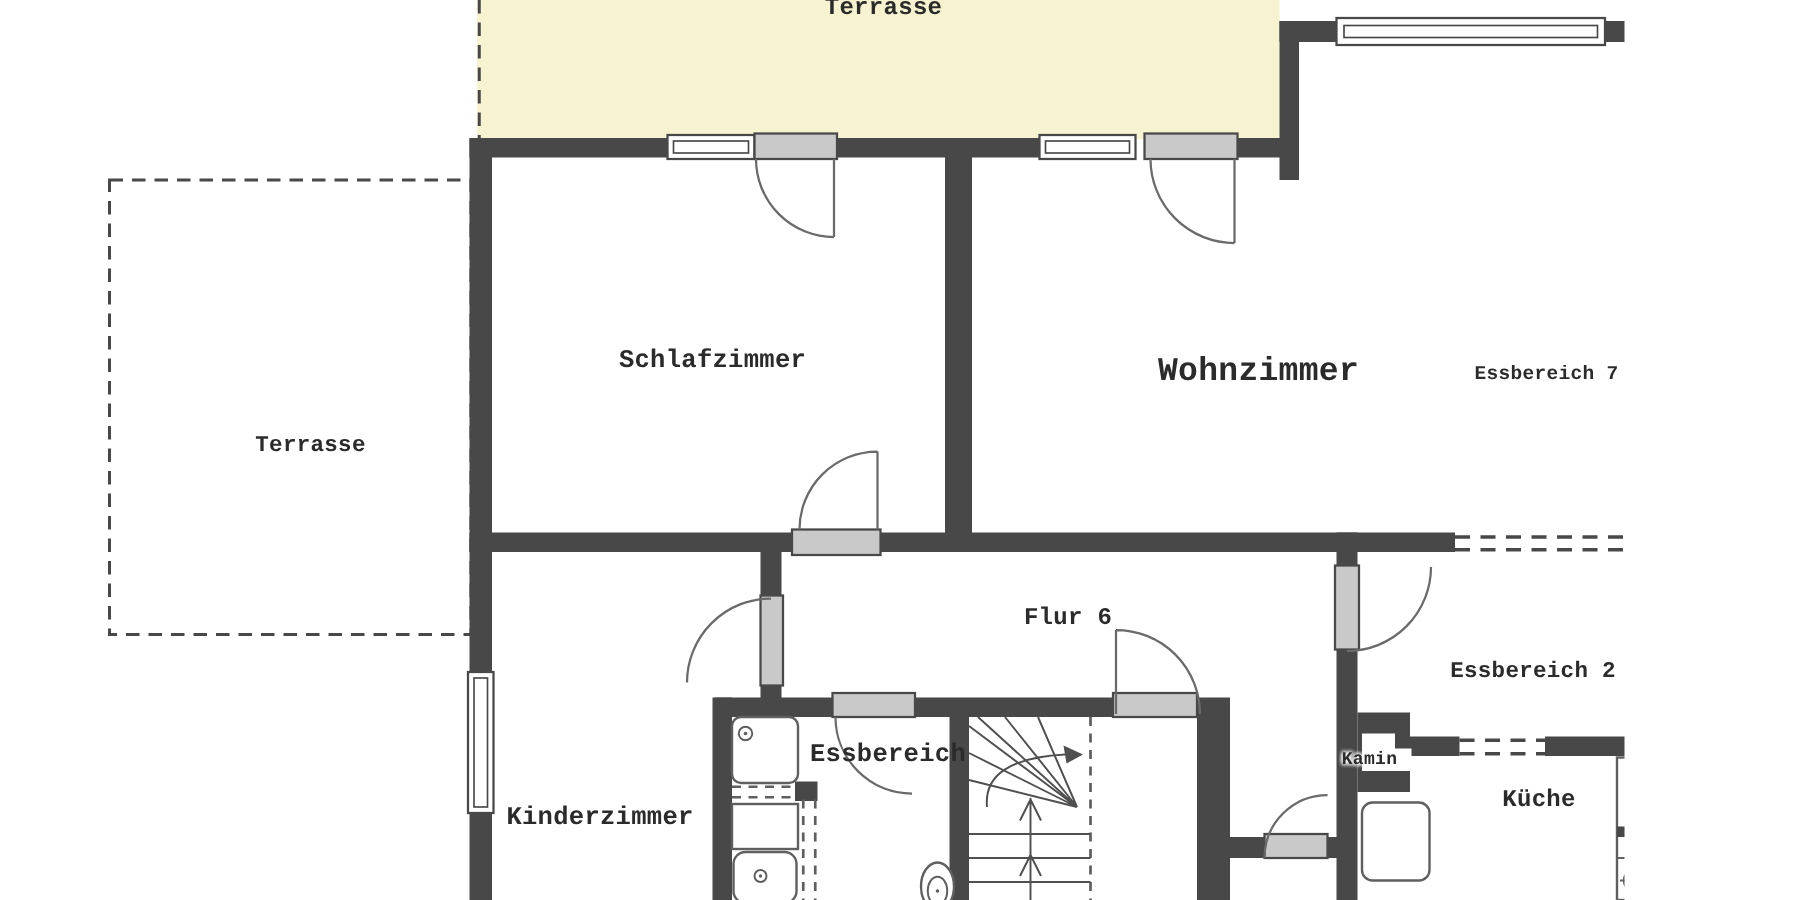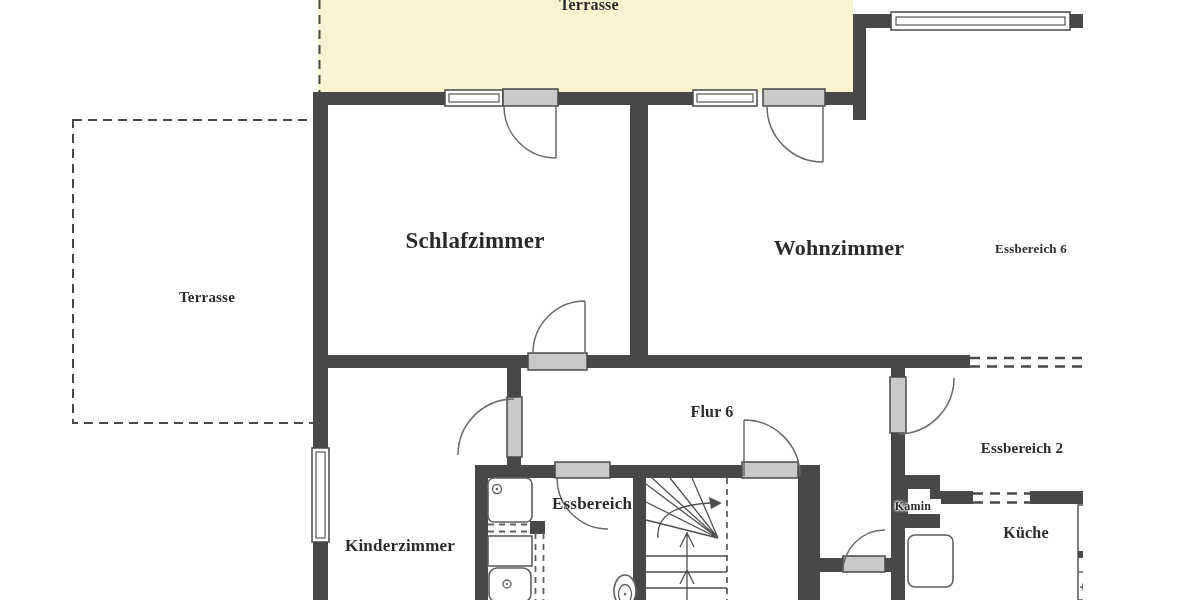--- a/index.html
+++ b/index.html
@@ -1,17 +1,17 @@
 <!DOCTYPE html>
 <html style="--bg: #ffffff; --wall: #484848; --terrace: #f7f3d1; --door: #c9c9c9; --text: #2b2b2b;"><head>
 <meta charset="utf-8">
 <style>
   html,body{margin:0;padding:0;background:#fff;}
   #plan{position:relative;width:1083px;height:600px;overflow:hidden;background:var(--bg,#fff);
-        font-family:Liberation Serif, serif;}
+        font-family:Liberation Mono, monospace;}
   #plan svg{position:absolute;left:0;top:0;}
   .wall{fill:var(--wall,#484848);}
   .terrace{fill:var(--terrace,#f7f3d1);}
   .tdash{fill:none;stroke:var(--wall,#484848);stroke-width:2;stroke-dasharray:9 6;}
   .door{fill:var(--door,#c9c9c9);stroke:var(--wall,#484848);stroke-width:1.5;}
   .win{fill:#fff;stroke:var(--wall,#484848);stroke-width:1.5;}
   .wini{fill:none;stroke:var(--wall,#484848);stroke-width:1.1;}
   .arc{fill:none;stroke:#6a6a6a;stroke-width:1.5;}
   .dash2{fill:none;stroke:var(--wall,#484848);stroke-width:2.4;stroke-dasharray:10 7;}
   .fix{fill:#fff;stroke:#5f5f5f;stroke-width:1.6;}
@@ -170,22 +170,22 @@
       </g>
       <g>
         <circle class="thin" cx="1112" cy="587" r="7.5"></circle>
         <path class="thin" d="M 1112 576 V 598 M 1102 587 H 1122"></path>
       </g>
     </g>
   </svg>
 
   <div class="lbl" style="left:589px;top:5px;font-size:16px">Terrasse</div>
   <div class="lbl" style="left:207px;top:297px;font-size:15px">Terrasse</div>
-  <div class="lbl" style="left:475px;top:241px;font-size:23px">Schlafzimmer</div>
+  <div class="lbl" style="left:475px;top:241px;font-size:17px">Schlafzimmer</div>
   <div class="lbl" style="left:839px;top:248px;font-size:22px">Wohnzimmer</div>
-  <div class="lbl" style="left:1031px;top:249px;font-size:13px">Essbereich 6</div>
+  <div class="lbl" style="left:1031px;top:249px;font-size:13px">Essbereich 7</div>
   <div class="lbl" style="left:712px;top:412px;font-size:16px">Flur 6</div>
   <div class="lbl" style="left:1022px;top:448px;font-size:15px">Essbereich 2</div>
   <div class="lbl" style="left:400px;top:546px;font-size:17px">Kinderzimmer</div>
   <div class="lbl" style="left:592px;top:504px;font-size:17px">Essbereich</div>
   <div class="lbl halo" style="left:913px;top:506px;font-size:12px">Kamin</div>
   <div class="lbl" style="left:1026px;top:533px;font-size:16px">Küche</div>
 </div>
 
 </body></html>

